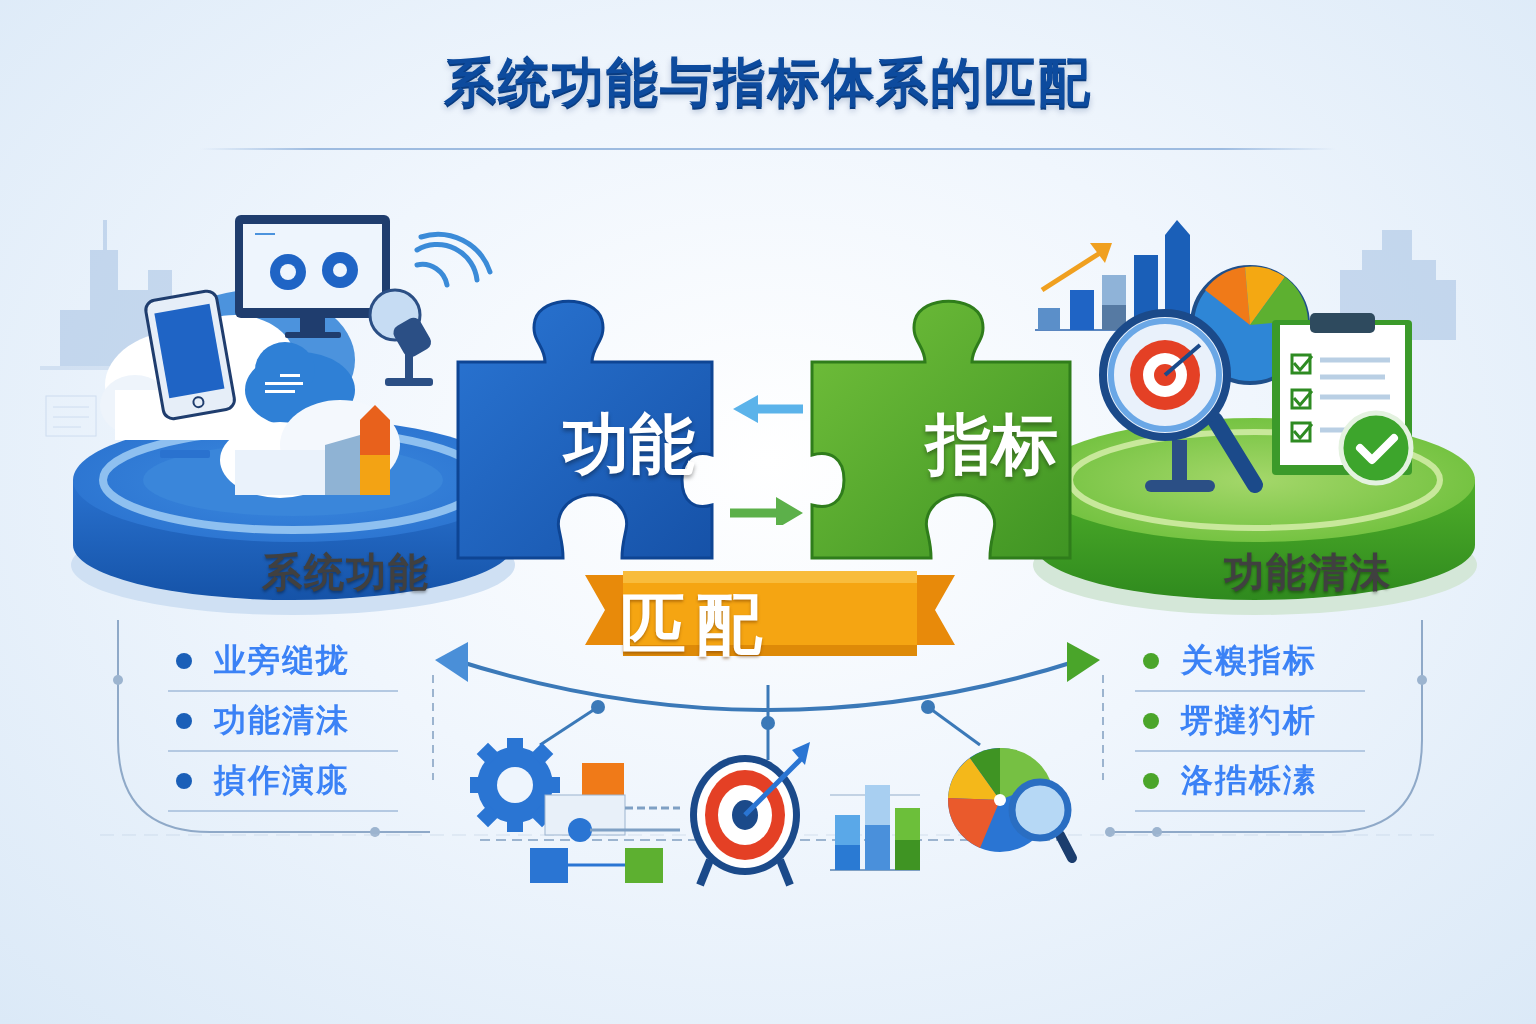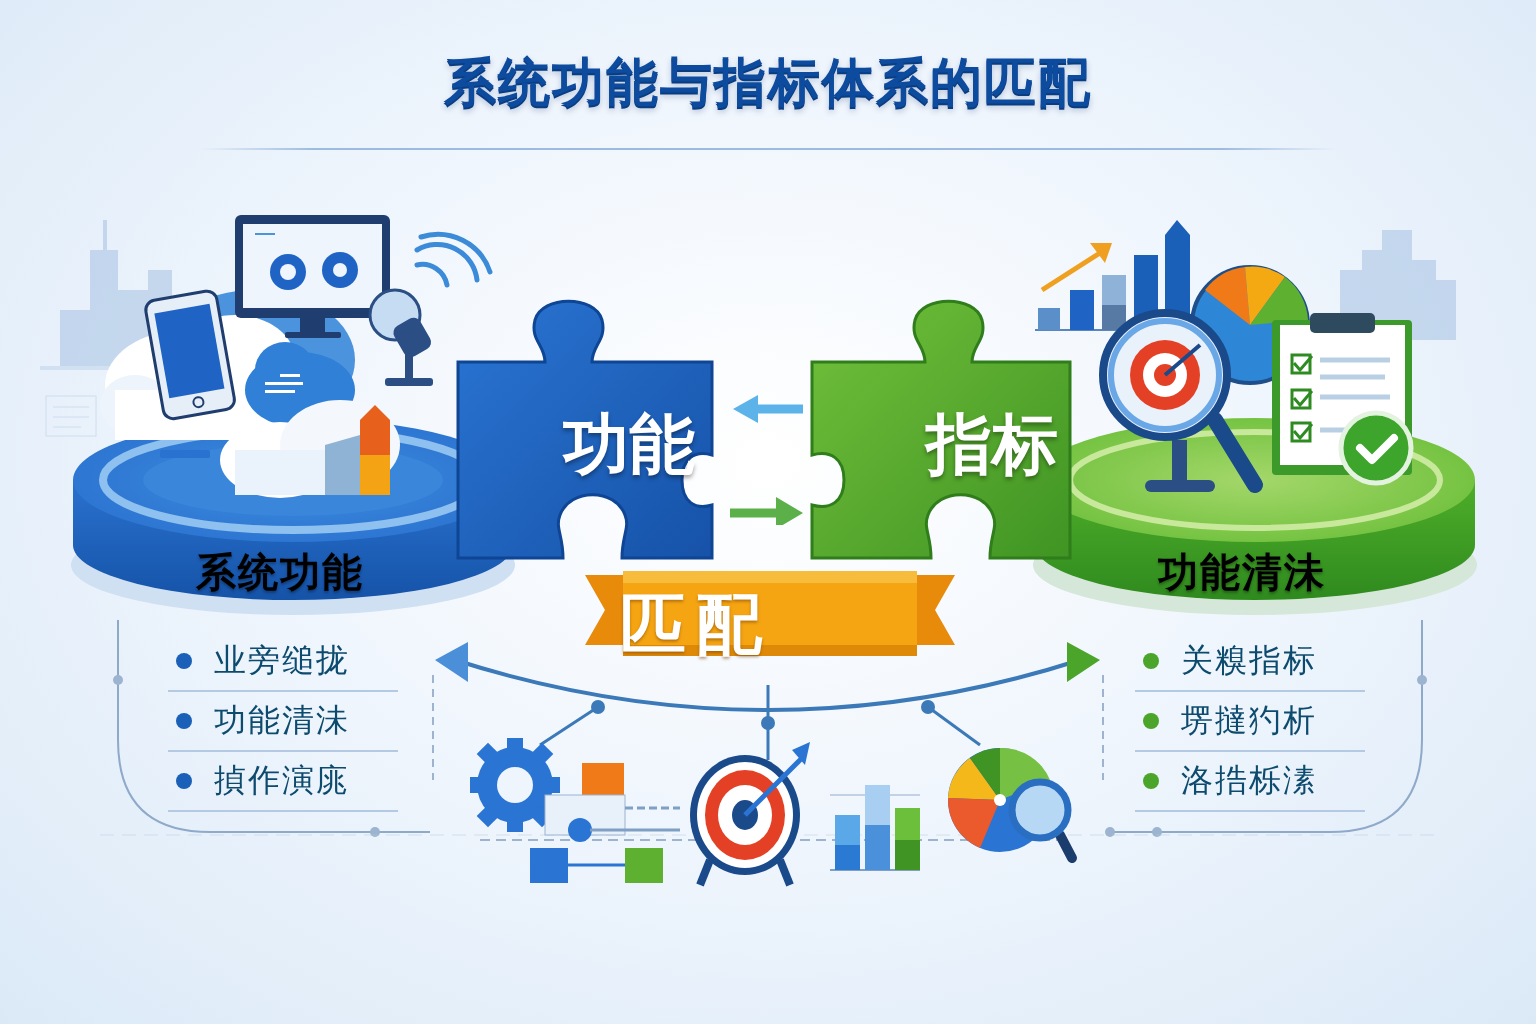--- a/index.html
+++ b/index.html
@@ -4,27 +4,27 @@
 <style>
   *{box-sizing:border-box;margin:0;padding:0}
   html,body{width:1536px;height:1024px;overflow:hidden}
   body{font-family:"DejaVu Sans","Liberation Sans",sans-serif;
     background:radial-gradient(ellipse at 50% 45%,#ffffff 0%,#f0f6fd 45%,#dbe9f7 100%);position:relative}
   .abs{position:absolute}
   .title{left:0;top:48px;width:1536px;text-align:center;font-size:52px;font-weight:bold;color:#0d4b9e;letter-spacing:2px;
     text-shadow:0 2px 0 #0a3c80,0 4px 6px rgba(0,40,100,.25)}
   .title-rule{left:200px;top:148px;width:1136px;height:2px;background:linear-gradient(90deg,transparent,#9dbbe0 10%,#9dbbe0 90%,transparent)}
   .city{opacity:.35}
-  .pedestal-label{font-size:40px;font-weight:bold;color:#000000;text-shadow:0 2px 3px rgba(0,0,0,.35);letter-spacing:2px;text-align:center}
+  .pedestal-label{font-size:40px;font-weight:bold;color:#404040;text-shadow:0 2px 3px rgba(0,0,0,.35);letter-spacing:2px;text-align:right}
   .piece-label{font-size:66px;font-weight:bold;color:#fff;text-shadow:0 3px 4px rgba(0,0,0,.35);text-align:right}
   .banner-label{font-size:66px;font-weight:bold;color:#fff;text-shadow:0 2px 3px rgba(120,60,0,.5);text-align:left;letter-spacing:10px}
   .list{width:230px}
   .list-item{display:flex;align-items:center;height:60px;border-bottom:2px solid #b4c9e2;padding-left:8px}
   .bullet{width:16px;height:16px;border-radius:50%;margin-right:22px;flex:none}
-  .list-text{font-size:32px;color:#0c4a6e;font-weight:normal;letter-spacing:2px}
+  .list-text{font-size:32px;color:#3b82f6;font-weight:bold;letter-spacing:2px}
 </style>
 </head>
 <body>
 
 <div class="abs title">系统功能与指标体系的匹配</div>
 <div class="abs title-rule"></div>
 
 <svg class="abs city" style="left:40px;top:210px" width="230" height="160">
   <g fill="#7fa6d6">
       <rect x="20" y="100" width="30" height="60"></rect>

